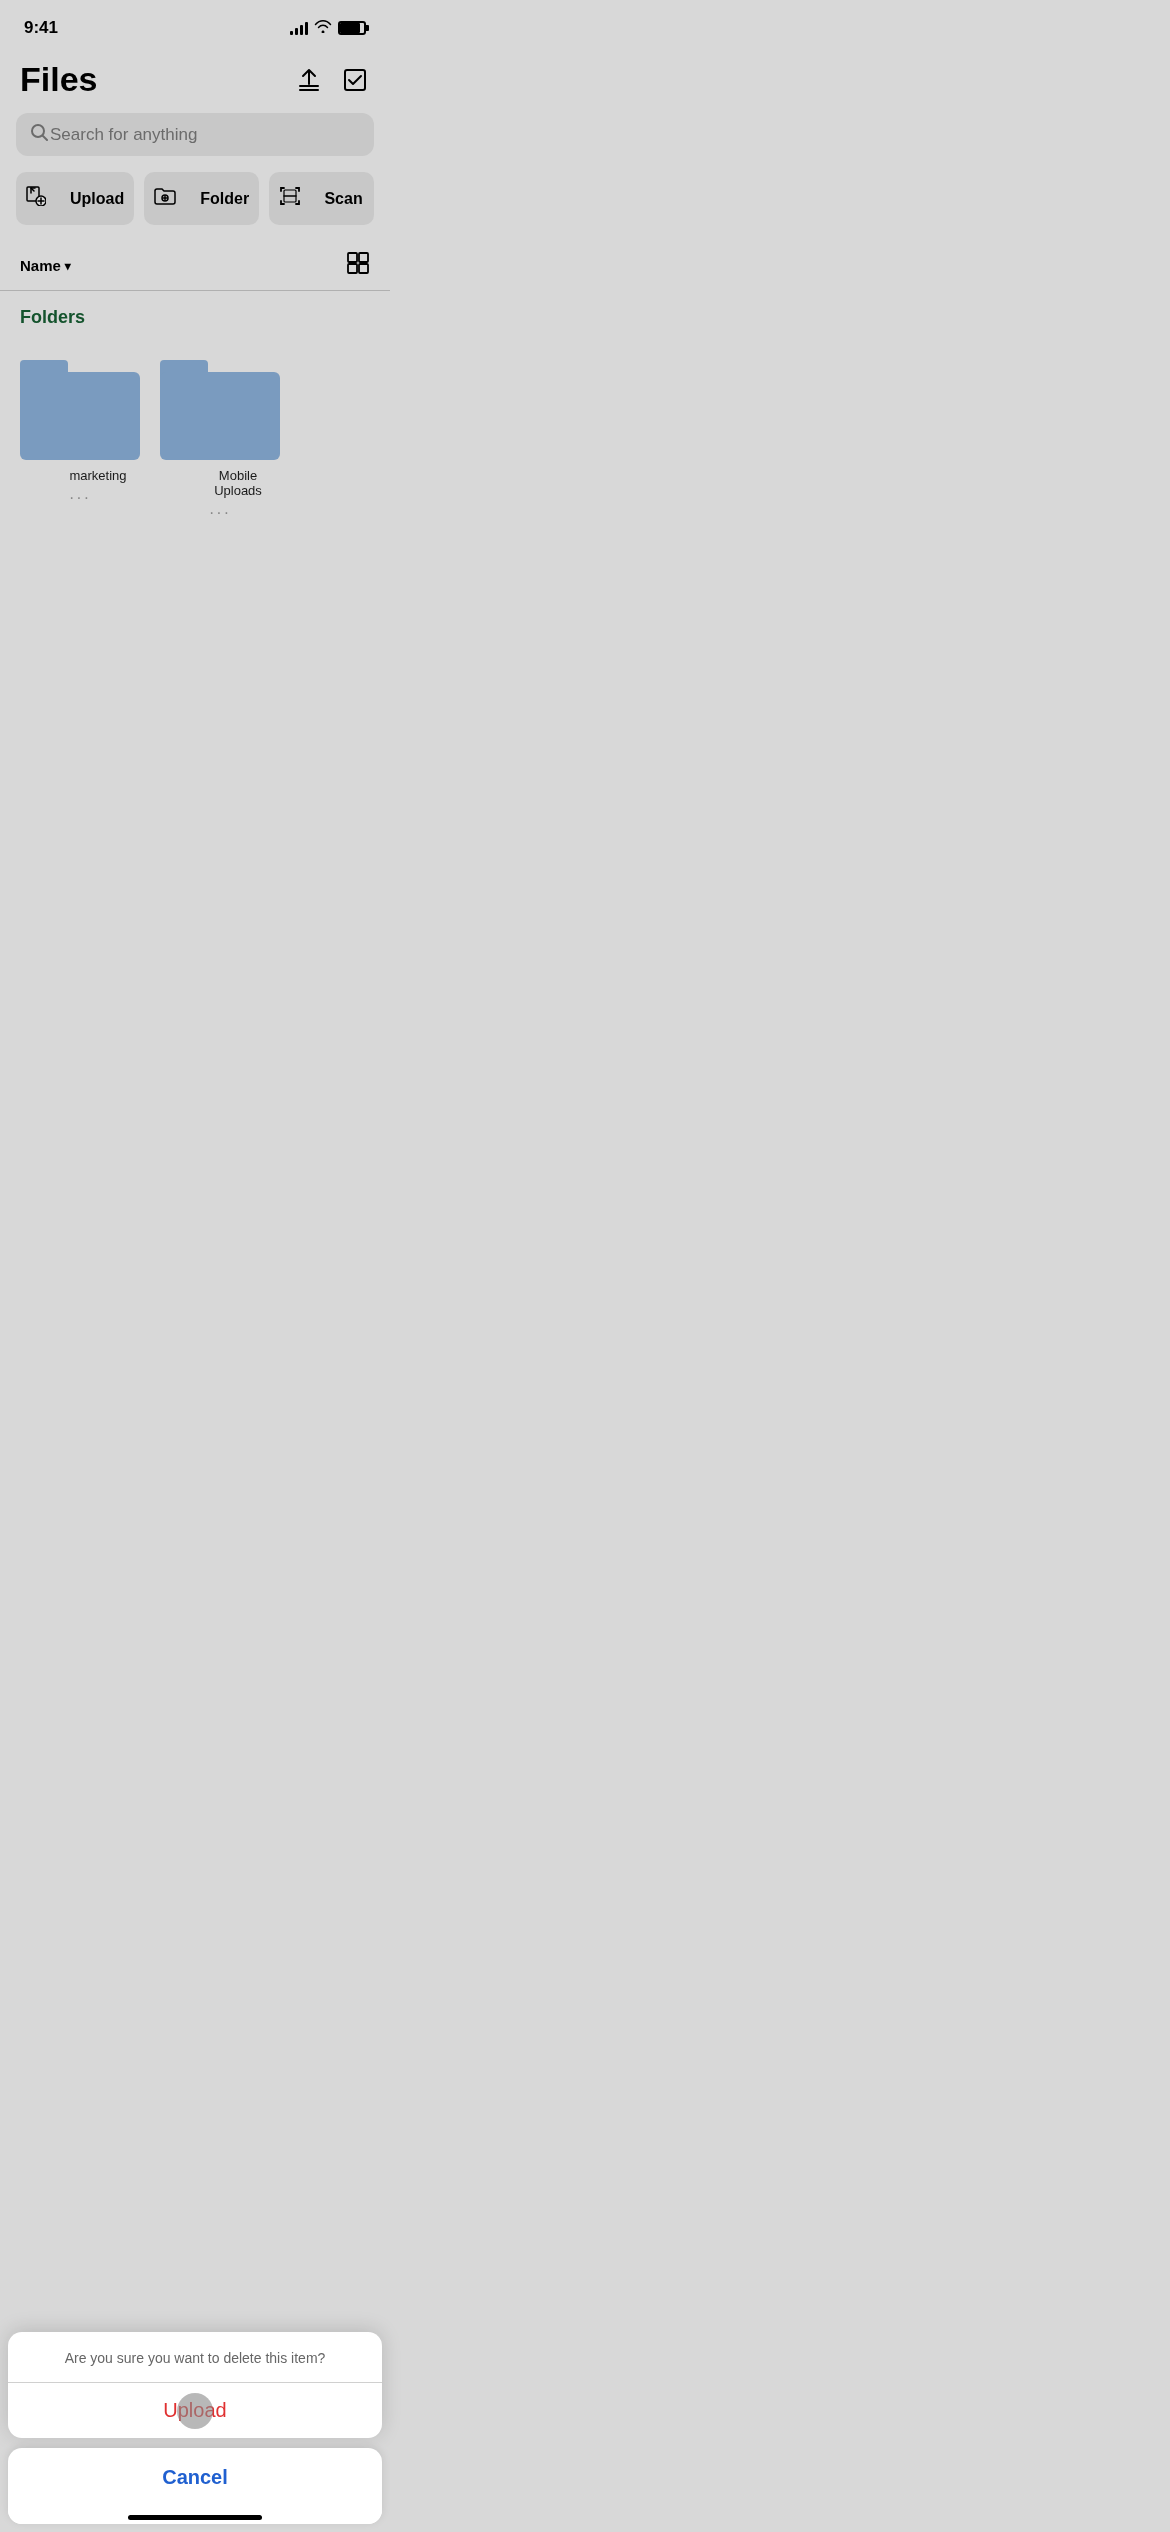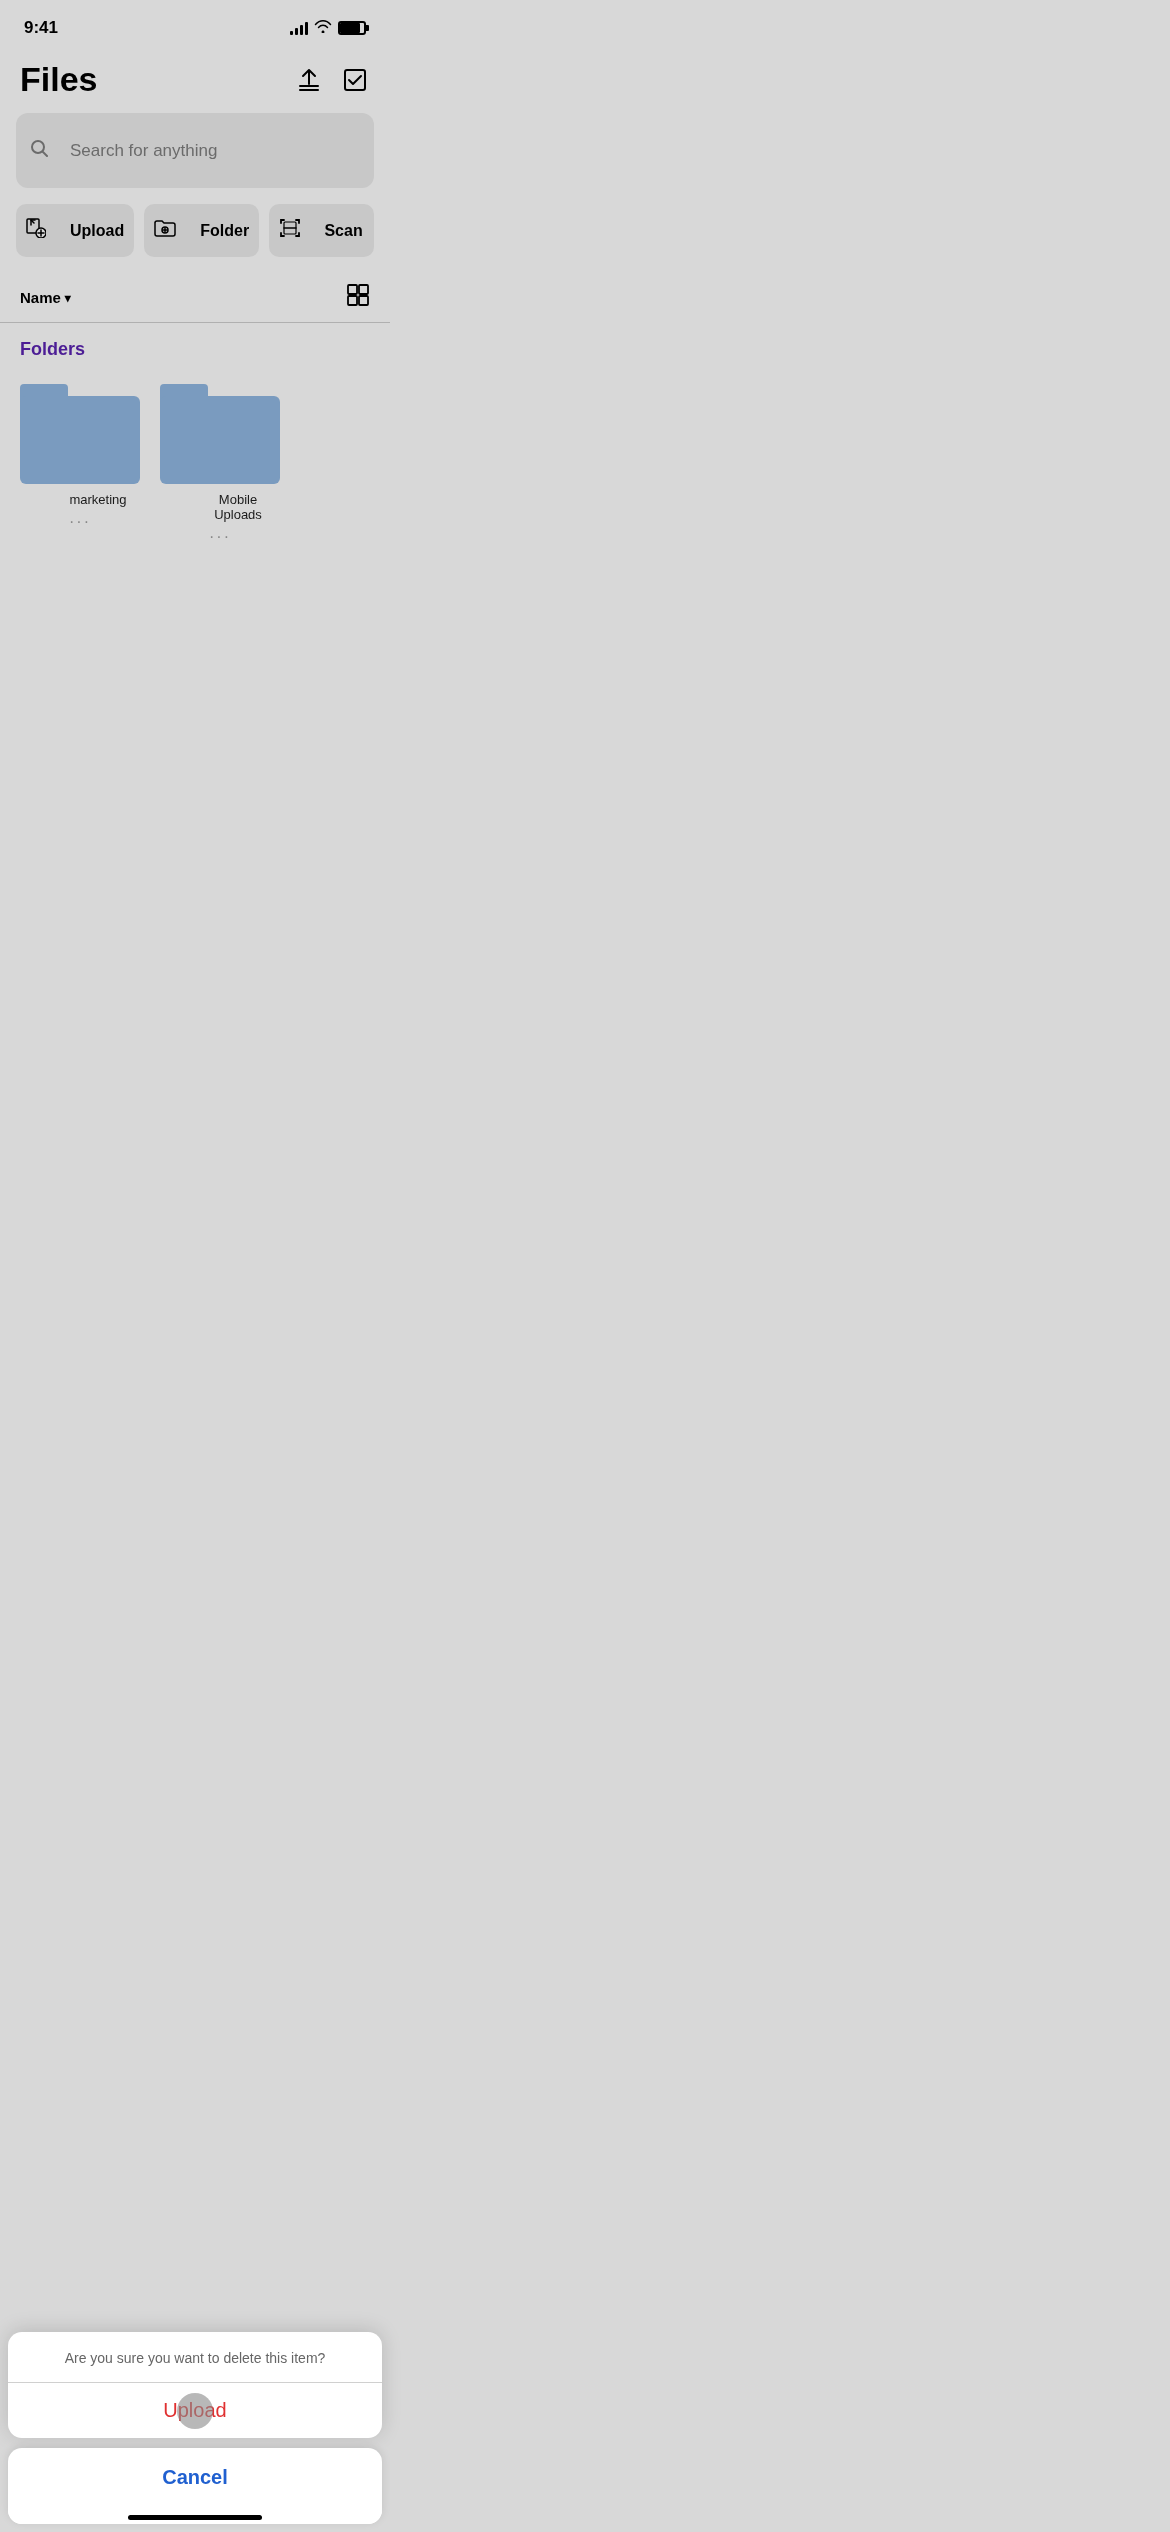--- a/index.html
+++ b/index.html
@@ -109,22 +109,22 @@
     
     .search-container {
       padding: 0 16px 16px;
     }
 
     .search-bar {
       background: #c8c8c8;
       border-radius: 12px;
       display: flex;
       align-items: center;
-      padding: 26px 14px;
-      gap: 22px;
+      padding: 10px 14px;
+      gap: 2px;
     }
 
     .search-icon-container {
       color: #6b6b6b;
       font-size: 18px;
     }
 
     .search-placeholder {
       color: #6b6b6b;
       font-size: 17px;
@@ -191,22 +191,22 @@
     }
 
     
     .folders-section {
       padding: 16px 20px 10px;
     }
 
     .folders-title {
       font-size: 18px;
       font-weight: 700;
-      color: #4c1d95;
-      margin-bottom: 24px;
+      color: #14532d;
+      margin-bottom: 32px;
     }
 
     .folders-grid {
       display: flex;
       gap: 20px;
       flex-wrap: wrap;
       padding-bottom: 10px;
     }
 
     .folder-item {

